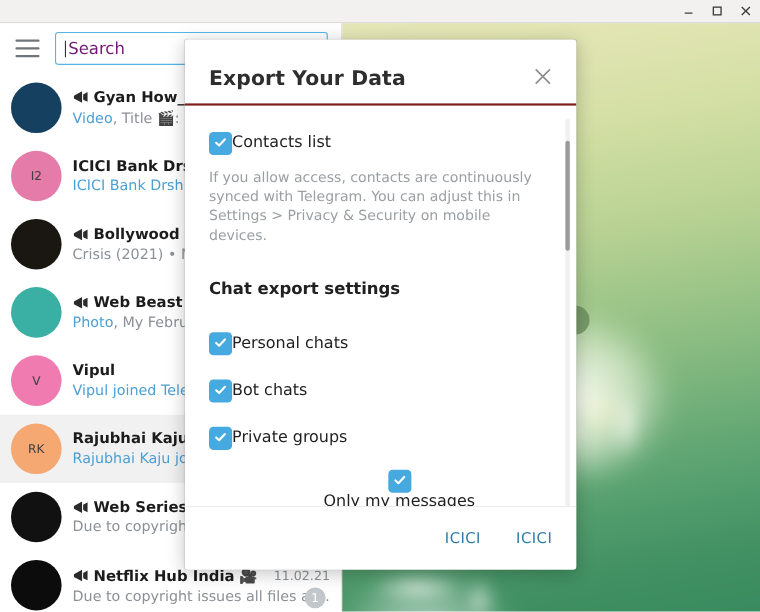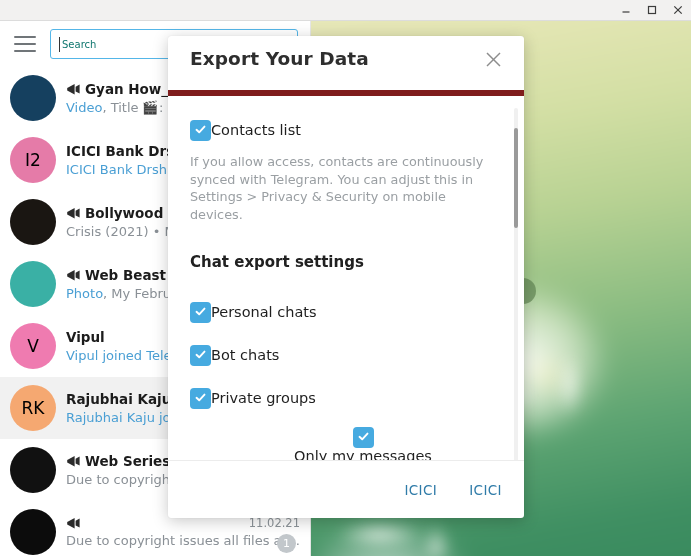--- a/index.html
+++ b/index.html
@@ -62,37 +62,37 @@
     display: flex; align-items: center;
     padding: 0 8px;
     background: #fff;
     position: relative;
   }
   .caret {
     width: 1px; height: 15px; background: #333;
     margin-right: 2px;
   }
   .search-placeholder {
-    color: #0f766e; font-size: 10px;
+    color: #701a75; font-size: 15px;
   }
 
   .chatlist { overflow: hidden; }
   .chat-row {
     height: 62px;
     display: flex; align-items: center;
     padding: 0 10px 0 10px;
     gap: 10px;
     position: relative;
   }
   .chat-row.selected { background: #f1f1f1; }
   .avatar {
     width: 46px; height: 46px; border-radius: 50%;
     flex: 0 0 46px;
     display: flex; align-items: center; justify-content: center;
-    color: #000000; font-size: 17px; font-weight: 500;
+    color: #404040; font-size: 11px; font-weight: 500;
     overflow: hidden; position: relative;
   }
   .chat-text { flex: 1; min-width: 0; overflow: hidden; }
   .chat-top {
     display: flex; align-items: center; gap: 4px;
     white-space: nowrap;
   }
   .megaphone { flex: 0 0 auto; display: inline-flex; color: #2b2b2b; }
   .chat-title {
     font-size: 13.5px; font-weight: bold; color: #1c1c1c;
@@ -170,23 +170,23 @@
     background: #ffffff;
     border-radius: 3px;
     box-shadow: 0 3px 16px rgba(0,0,0,.22), 0 0 1px rgba(0,0,0,.15);
     display: flex; flex-direction: column;
     z-index: 60;
     overflow: hidden;
   }
   .dialog-header {
     height: 60px;
     flex: 0 0 60px;
-    display: flex; align-items: flex-start;
+    display: flex; align-items: center;
     padding: 12px 18px 0 22px;
-    border-bottom: 6px solid #7f1d1d;
+    border-bottom: 2px solid #7f1d1d;
   }
   .dialog-title {
     font-size: 18.5px; font-weight: bold; color: #2e2e2e;
     letter-spacing: .1px;
   }
   .close-btn {
     margin-left: auto;
     width: 26px; height: 26px;
     display: flex; align-items: center; justify-content: center;
     color: #8d8d8d; cursor: pointer;
@@ -387,20 +387,21 @@
         <div class="chat-row">
           <div class="avatar" style="background: rgb(12, 12, 12);"></div>
           <div class="chat-text">
             <div class="chat-top">
               <span class="megaphone">
                 <svg width="15" height="13" viewBox="0 0 15 13">
                   <path d="M1.2 5.1 L8.6 1.0 L8.6 11.4 L1.2 7.6 Z" fill="#2b2b2b"></path>
                   <path d="M9.6 3.8 L13.6 1.6 L13.6 10.6 L9.6 8.6 Z" fill="#2b2b2b"></path>
                 </svg>
               </span>
+              <span class="chat-title">Netflix Hub India 🎥</span>
               <span class="chat-time">11.02.21</span>
             </div>
             <div class="chat-sub">Due to copyright issues all files ar…</div>
           </div>
           <div class="badge-unread">1</div>
         </div>
       </div>
   </div>
 
   <div class="dialog">

